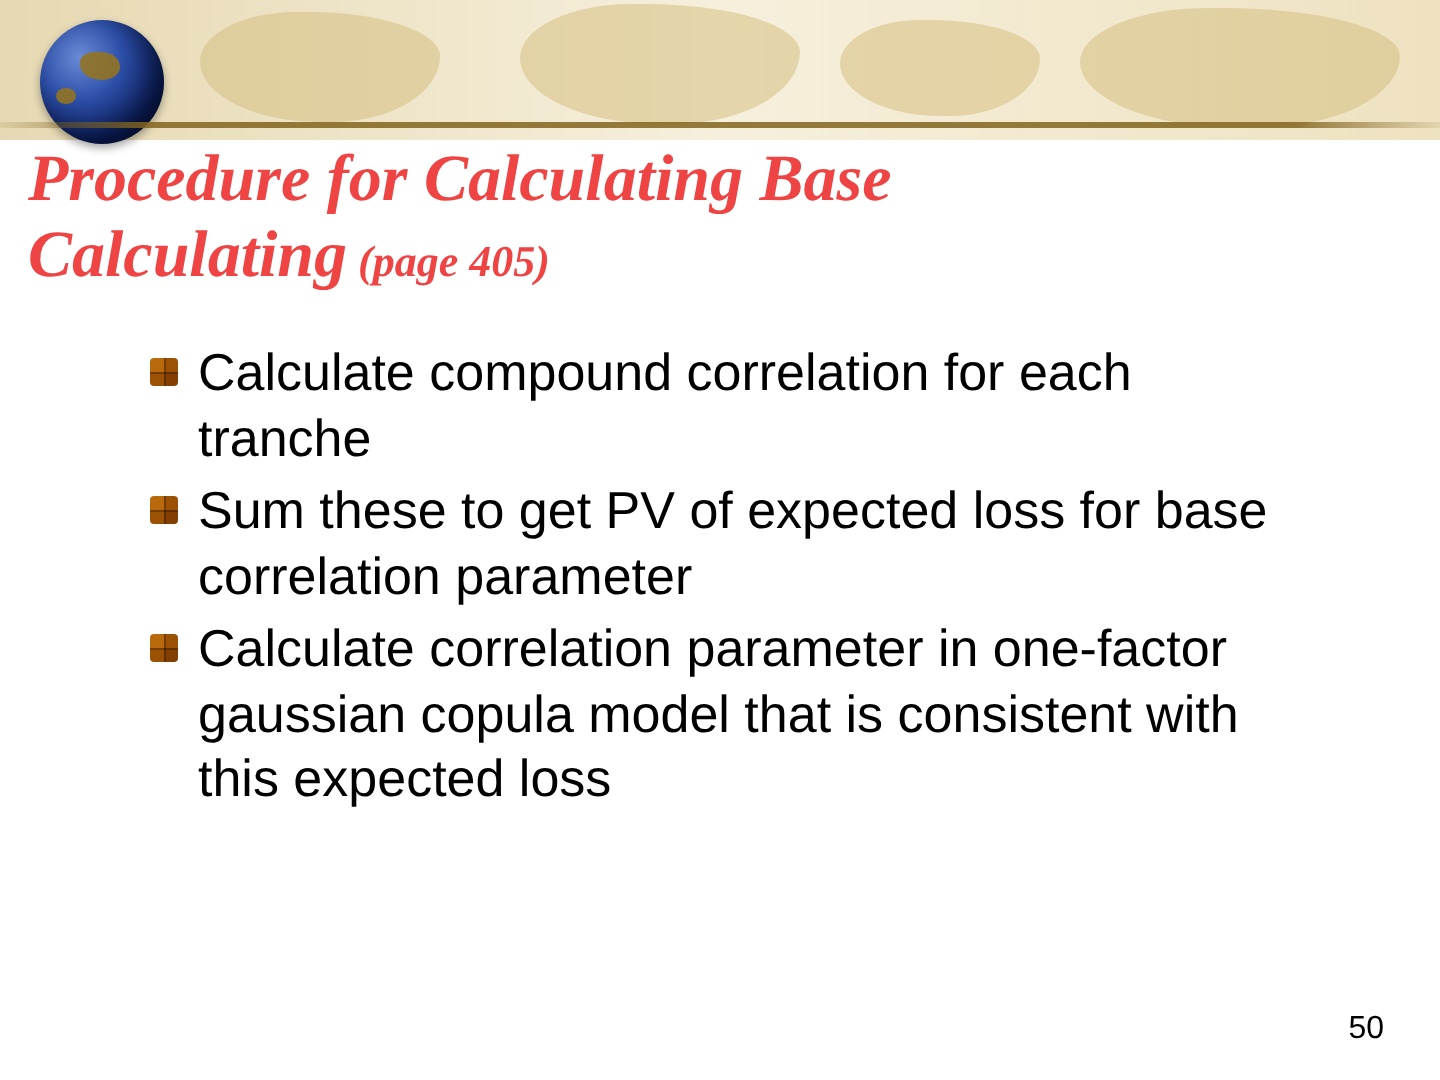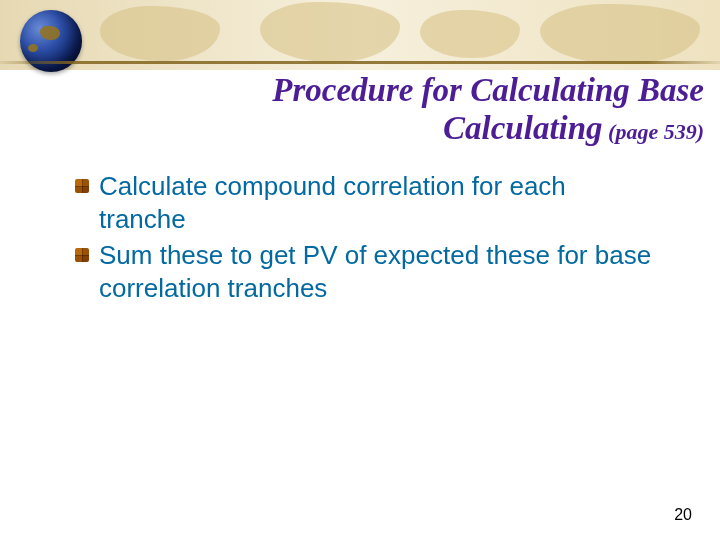--- a/index.html
+++ b/index.html
@@ -54,40 +54,39 @@
     width: 720px; height: 3px;
     background: linear-gradient(90deg, rgba(130,100,30,0.1) 0%, rgba(130,100,30,0.85) 10%, rgba(130,100,30,0.85) 90%, rgba(130,100,30,0.1) 100%);
   }
   .title {
     position: absolute;
     top: 72px; left: 14px;
     width: 690px;
     font-family: "Times New Roman", Times, serif;
     font-weight: bold;
     font-style: italic;
-    color: #4c1d95;
+    color: #ef4444;
     font-size: 33px;
     line-height: 1.15;
-    text-align: right;
   }
   .title .pg {
     font-size: 22px;
   }
   .list {
     position: absolute;
     top: 170px;
     left: 75px;
     width: 580px;
   }
   .item {
     display: flex;
     align-items: flex-start;
     font-size: 26px;
     line-height: 1.25;
-    color: #0369a1;
+    color: #000000;
     margin-bottom: 4px;
     justify-content: space-between;
   }
   .bullet {
     flex: 0 0 auto;
     width: 14px; height: 14px;
     margin-top: 9px;
     margin-right: 10px;
     border-radius: 2px;
     background:
@@ -123,27 +122,31 @@
   <div class="map-shape m1"></div>
   <div class="map-shape m2"></div>
   <div class="map-shape m3"></div>
   <div class="map-shape m4"></div>
 </div>
 <div class="globe"></div>
 <div class="divline"></div>
 
 <div class="title">
   <span>Procedure for Calculating Base</span><br>
-  <span>Calculating</span><span class="pg"> (page 539)</span>
+  <span>Calculating</span><span class="pg"> (page 405)</span>
 </div>
 
 <div class="list">
   <div class="item">
     <div class="bullet"></div>
     <div>Calculate compound correlation for each tranche</div>
   </div>
   <div class="item">
     <div class="bullet"></div>
-    <div>Sum these to get PV of expected these for base correlation tranches</div>
+    <div>Sum these to get PV of expected loss for base correlation parameter</div>
+  </div>
+  <div class="item">
+    <div class="bullet"></div>
+    <div>Calculate correlation parameter in one-factor gaussian copula model that is consistent with this expected loss</div>
   </div>
 </div>
 
-<div class="pagenum">20</div>
+<div class="pagenum">50</div>
 
 </body></html>

